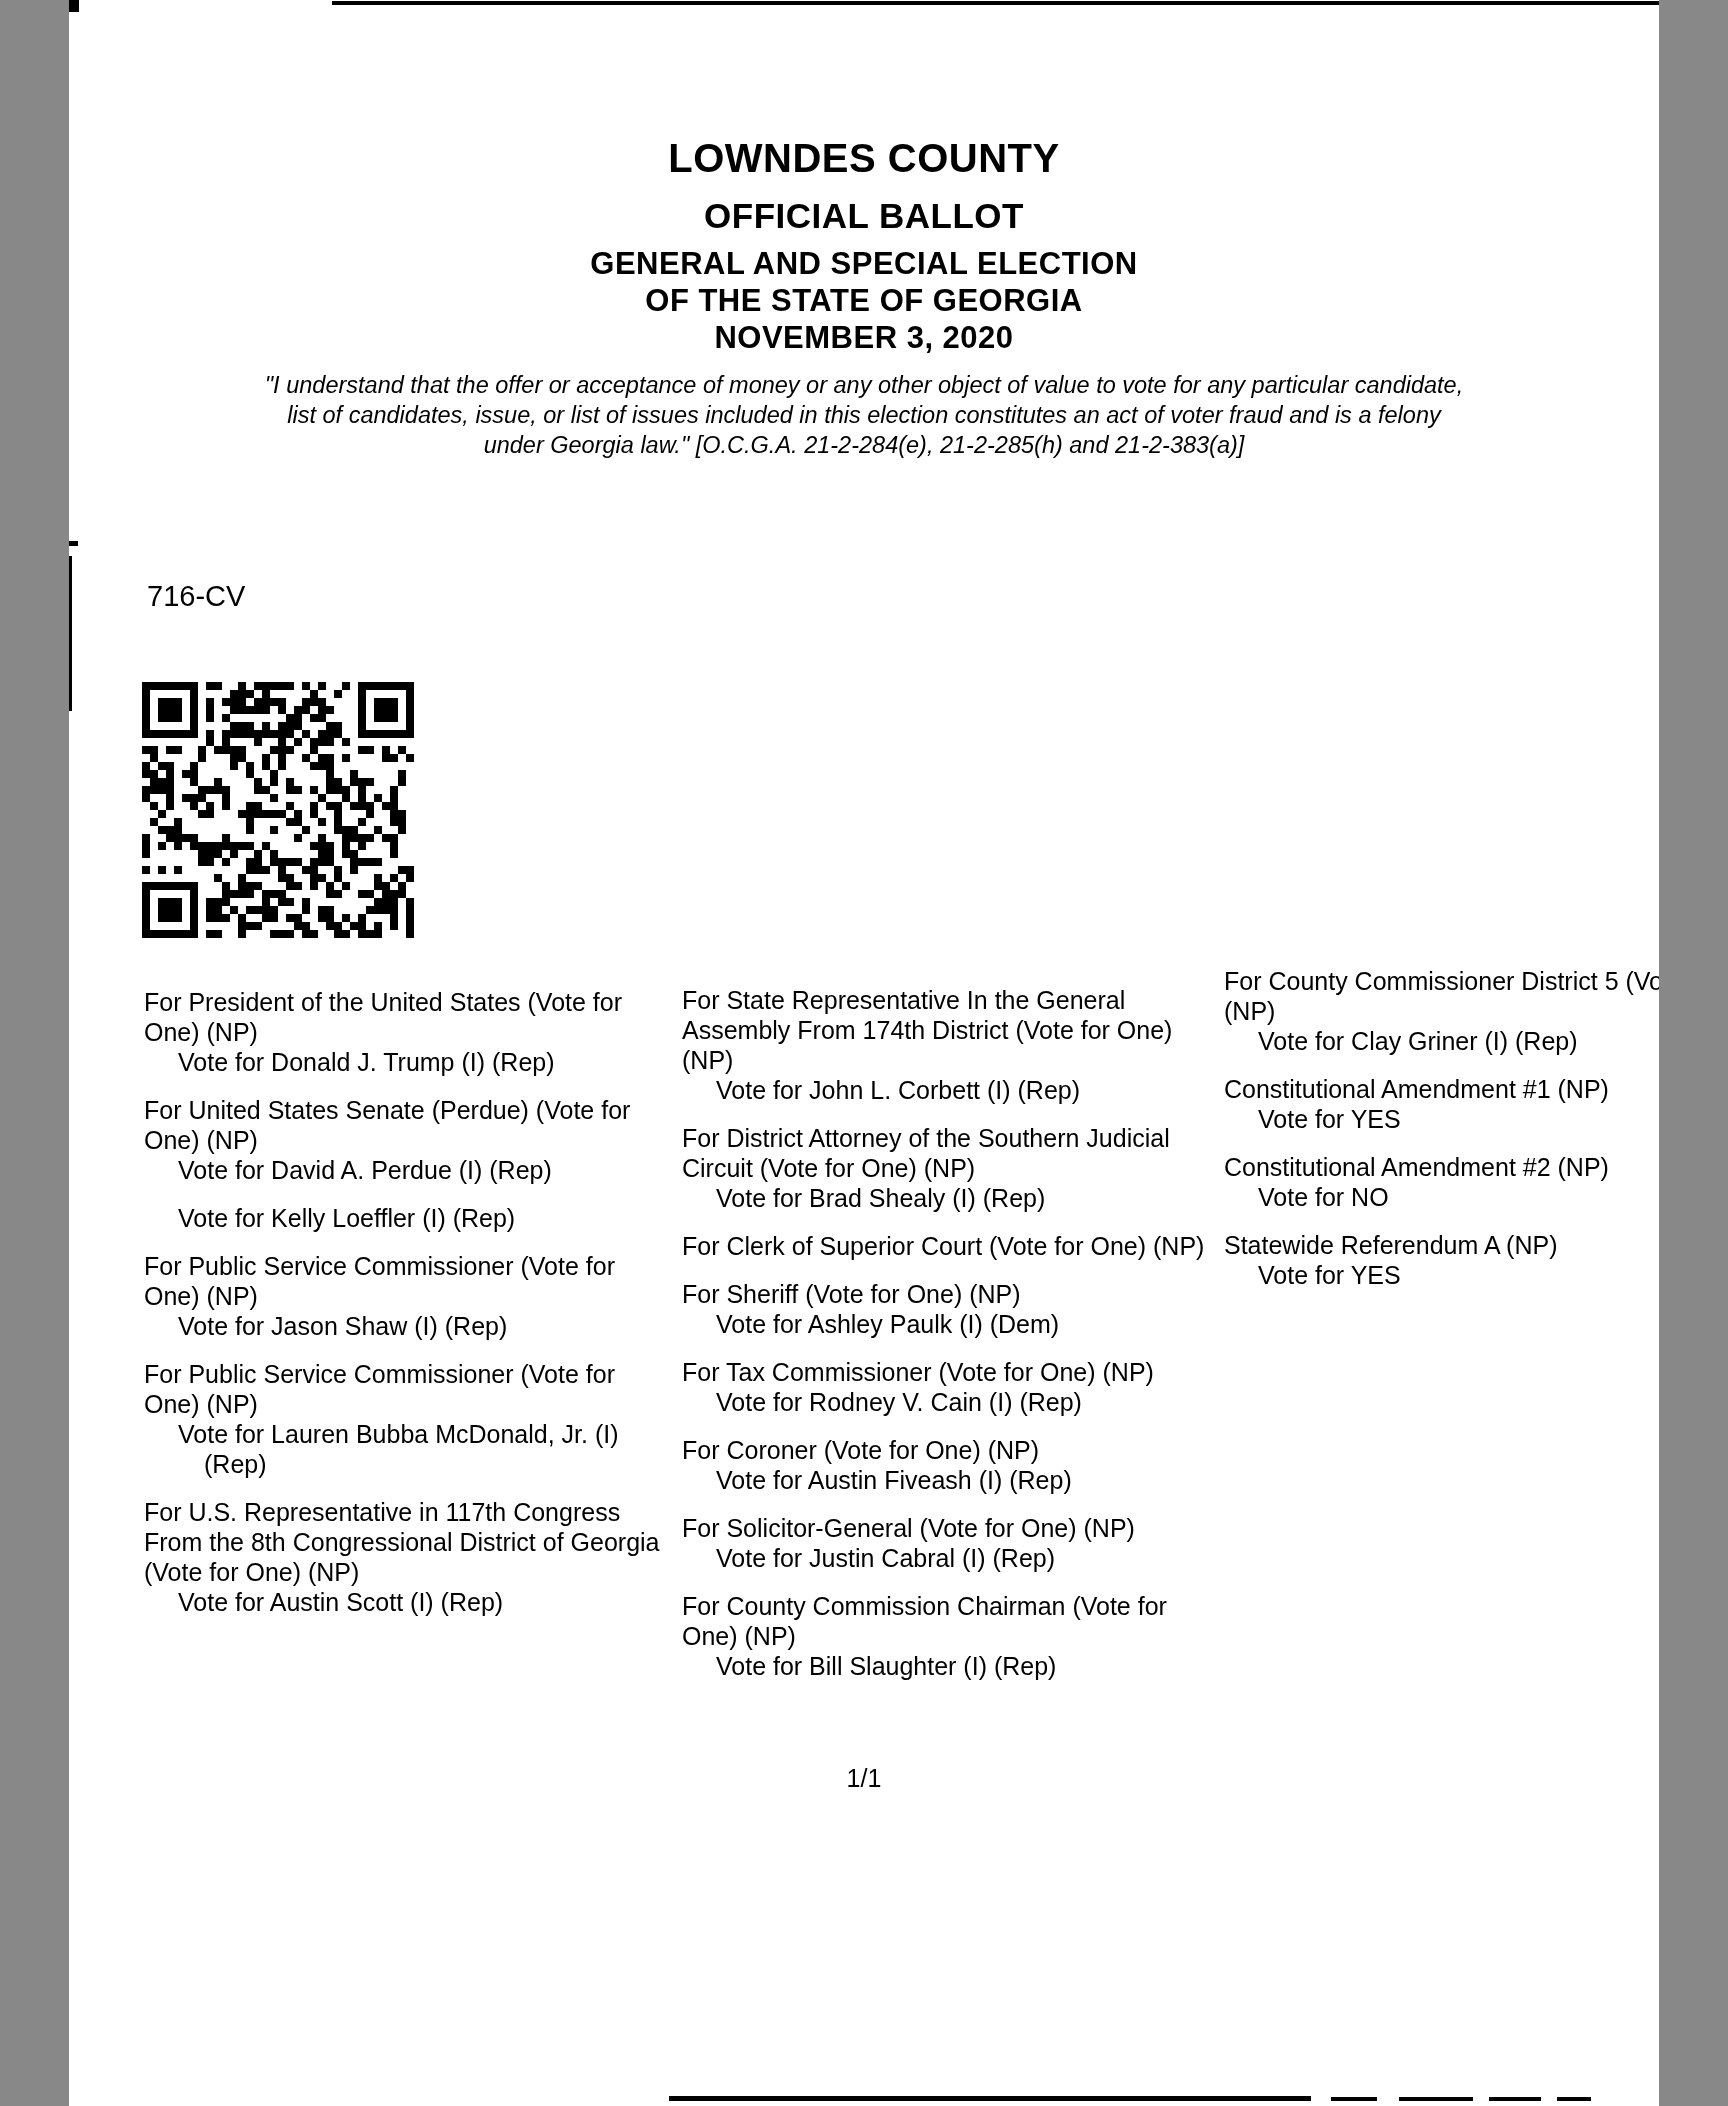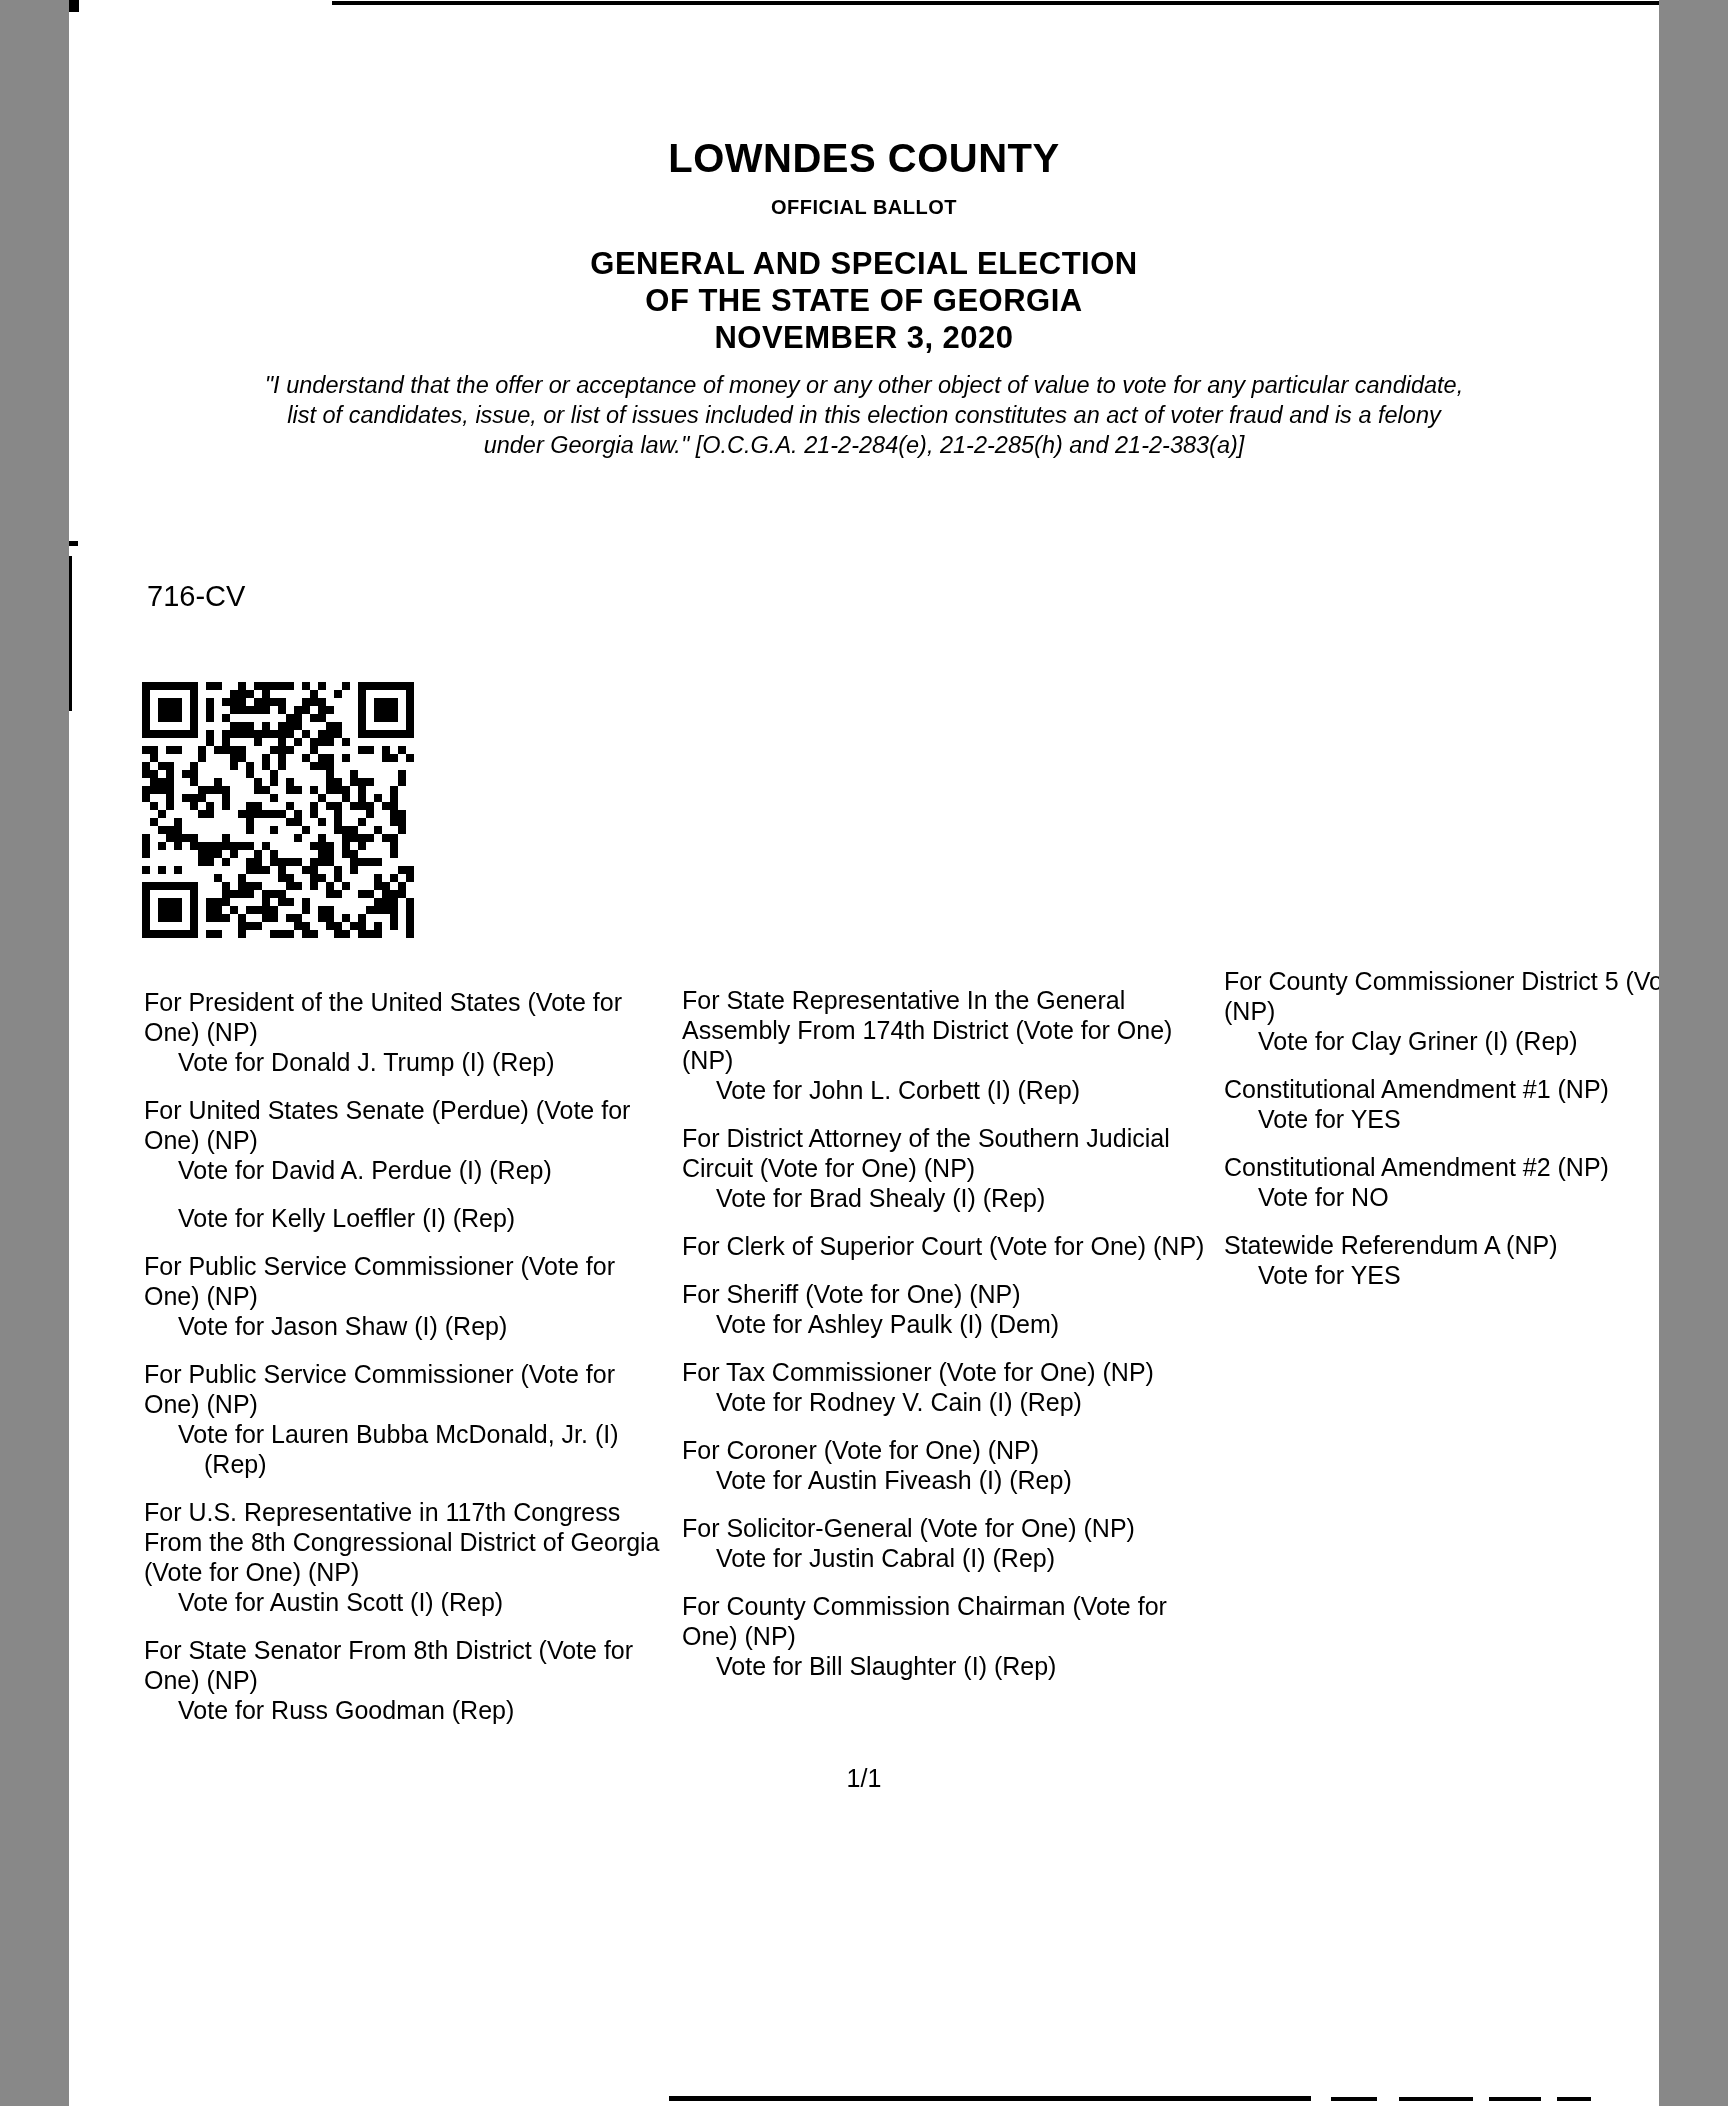--- a/index.html
+++ b/index.html
@@ -8,21 +8,21 @@
     width: 1590px;
     height: 2106px;
     margin: 0 auto;
     background: #ffffff;
     overflow: hidden;
     color: #000;
     font-family: "Liberation Sans", sans-serif;
   }
   .centered { position: absolute; left: 0; right: 0; text-align: center; }
   .county-title   { top: 136px; font-size: 40px; font-weight: bold; letter-spacing: 0.5px; }
-  .ballot-type    { top: 196px; font-size: 20px; font-weight: bold; letter-spacing: 0.5px; }
+  .ballot-type    { top: 196px; font-size: 35px; font-weight: bold; letter-spacing: 0.5px; }
   .election-block { top: 245px; font-size: 31px; font-weight: bold; line-height: 37px; letter-spacing: 0.5px; }
   .disclaimer     { top: 370px; font-size: 23.5px; font-style: italic; line-height: 30px; }
   .ballot-code    { position: absolute; left: 78px; top: 540px; font-size: 29px; margin-top: 40px; }
   .qr-wrap        { position: absolute; left: 73px; top: 682px; width: 272px; height: 256px; }
   .col  { position: absolute; top: 966px; font-size: 25px; line-height: 30px; }
   .col1 { left: 75px;   width: 527px; margin-top: 21px; }
   .col2 { left: 613px;  width: 532px; margin-top: 19px; }
   .col3 { left: 1155px; width: 575px; }
   .contest { margin-bottom: 18px; }
   .contest-title { }
@@ -593,24 +593,20 @@
       <div class="contest-vote">Vote for Jason Shaw (I) (Rep)</div>
     </div>
     <div class="contest">
       <div class="contest-title">For Public Service Commissioner  (Vote for One) (NP)</div>
       <div class="contest-vote">Vote for Lauren Bubba McDonald, Jr. (I) (Rep)</div>
     </div>
     <div class="contest">
       <div class="contest-title">For U.S. Representative in 117th Congress From the 8th Congressional District of Georgia (Vote for One) (NP)</div>
       <div class="contest-vote">Vote for Austin Scott (I) (Rep)</div>
     </div>
-    <div class="contest">
-      <div class="contest-title">For State Senator From 8th District  (Vote for One) (NP)</div>
-      <div class="contest-vote">Vote for Russ Goodman (Rep)</div>
-    </div>
   </div>
 
   <div class="col col2">
     <div class="contest">
       <div class="contest-title">For State Representative In the General Assembly From 174th District (Vote for One) (NP)</div>
       <div class="contest-vote">Vote for John L. Corbett (I) (Rep)</div>
     </div>
     <div class="contest">
       <div class="contest-title">For District Attorney of the Southern Judicial Circuit  (Vote for One) (NP)</div>
       <div class="contest-vote">Vote for Brad Shealy (I) (Rep)</div>

